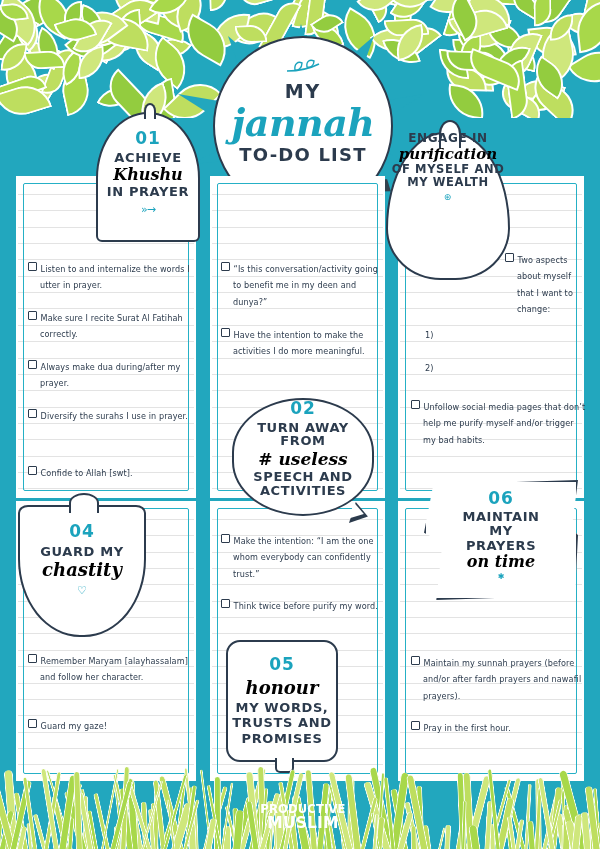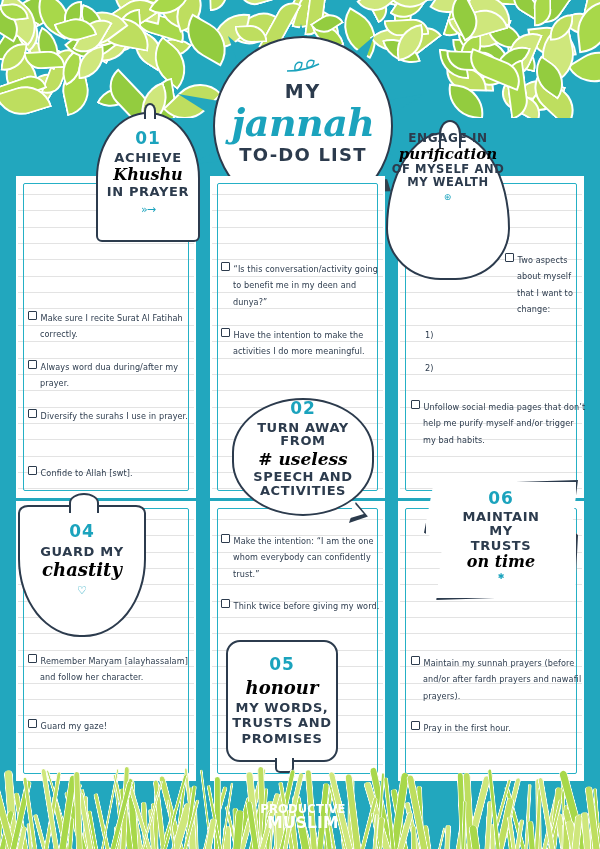--- a/index.html
+++ b/index.html
@@ -278,25 +278,28 @@
         <i style="top:212.2px"></i>
         <i style="top:228.5px"></i>
         <i style="top:244.9px"></i>
         <i style="top:261.2px"></i>
         <i style="top:277.6px"></i>
         <i style="top:293.9px"></i>
         <i style="top:310.3px"></i>
       </div>
     <div class="edge" style="left:5px;top:5px;right:5px;bottom:5px;"></div>
   </div>
+  <div class="item hang" style="left:28px;top:261px;width:156px;">
+    <span class="cb"></span><span class="tx">Listen to and internalize the words I utter in prayer.</span>
+  </div>
   <div class="item hang" style="left:28px;top:310px;width:156px;">
     <span class="cb"></span><span class="tx">Make sure I recite Surat Al Fatihah correctly.</span>
   </div>
   <div class="item hang" style="left:28px;top:359px;width:156px;">
-    <span class="cb"></span><span class="tx">Always word dua during/after my prayer.</span>
+    <span class="cb"></span><span class="tx">Always make dua during/after my prayer.</span>
   </div>
   <div class="item hang" style="left:28px;top:465px;width:156px;">
     <span class="cb"></span><span class="tx">Confide to Allah [swt].</span>
   </div>
   <div class="item hang" style="left:28px;top:408px;width:156px;">
     <span class="cb"></span><span class="tx">Diversify the surahs I use in prayer.</span>
   </div>
 
   <div class="badge" id="badge01">
     <div class="bg"></div>
@@ -398,21 +401,21 @@
         <i style="top:228.5px"></i>
         <i style="top:244.9px"></i>
         <i style="top:261.2px"></i>
       </div>
     <div class="edge" style="left:5px;top:5px;right:5px;bottom:5px;"></div>
   </div>
   <div class="item hang" style="left:221px;top:533px;width:152px;">
     <span class="cb"></span><span class="tx">Make the intention: “I am the one whom everybody can confidently trust.”</span>
   </div>
   <div class="item hang" style="left:221px;top:598px;width:152px;">
-    <span class="cb"></span><span class="tx">Think twice before giving my word.</span>
+    <span class="cb"></span><span class="tx">Think twice before purify my word.</span>
   </div>
 
   <div class="badge" id="badge02">
     <div class="bg"></div>
     <div class="tail"></div>
     <div class="tail2"></div>
     <div style="position:relative">
       <div class="num" style="font-size:17px;">02</div>
       <div class="cap" style="font-size:13px;margin-top:3px">TURN AWAY FROM</div>
       <div class="scr" style="font-size:17px;margin-top:1px"># useless</div>
@@ -493,21 +496,21 @@
   <div class="item hang" style="left:411px;top:720px;width:166px;">
     <span class="cb"></span><span class="tx">Pray in the first hour.</span>
   </div>
 
   <div class="badge" id="badge06">
     <div class="bg"></div>
     <div style="position:relative;padding-top:8px">
       <div class="num" style="font-size:17px">06</div>
       <div class="cap" style="font-size:13px;margin-top:2px">MAINTAIN</div>
       <div class="cap" style="font-size:13px;margin-top:1px">MY</div>
-      <div class="cap" style="font-size:13px;margin-top:1px">TRUSTS</div>
+      <div class="cap" style="font-size:13px;margin-top:1px">PRAYERS</div>
       <div class="scr" style="font-size:16px;margin-top:0px">on time</div>
       <div class="deco" style="position:static;font-size:8px;margin-top:1px">✱</div>
     </div>
   </div>
 
   <div class="badge" id="badge05">
     <div class="bg"></div>
       <div class="tail"></div>
     <div style="position:relative">
       <div class="num" style="font-size:17px;margin-top:14px">05</div>

